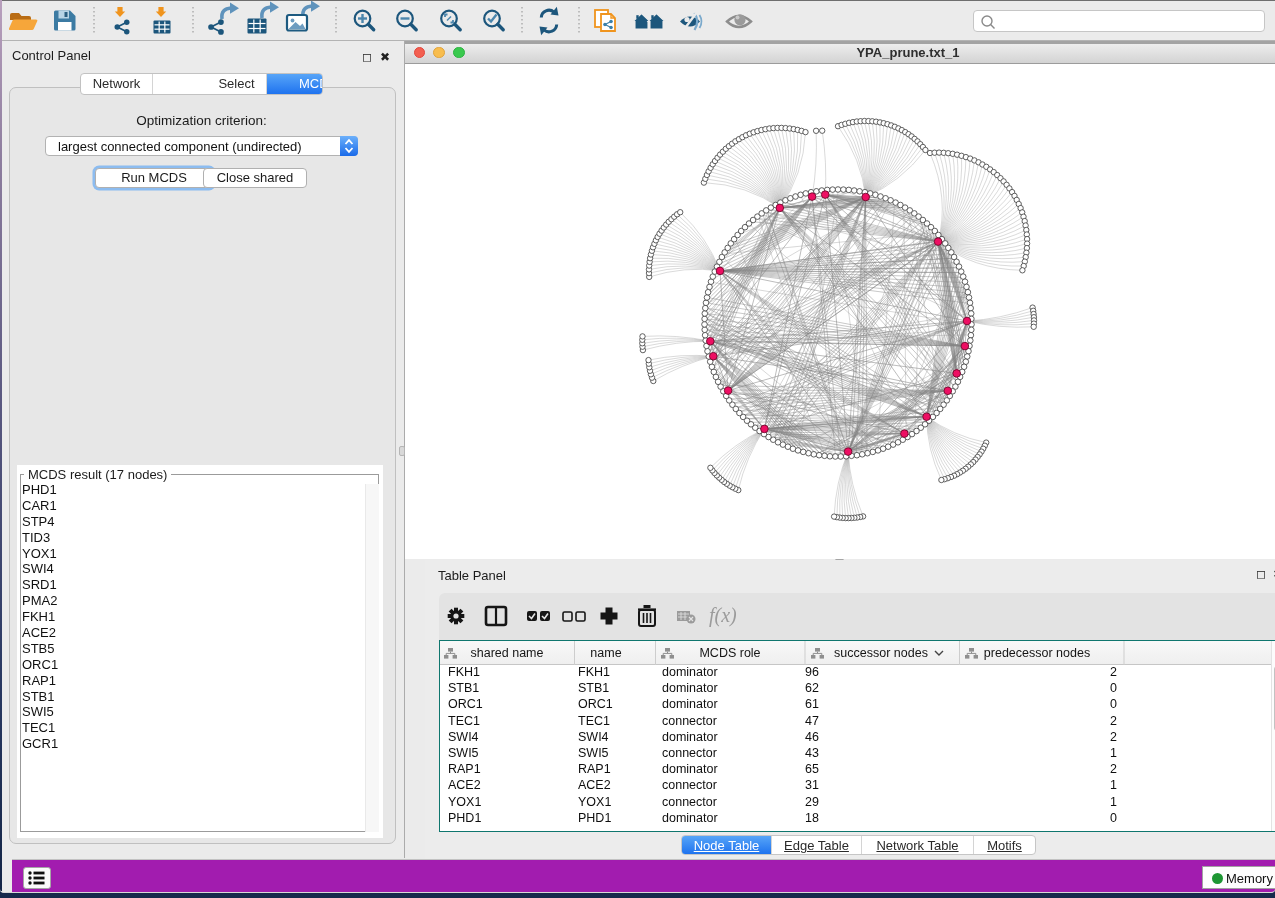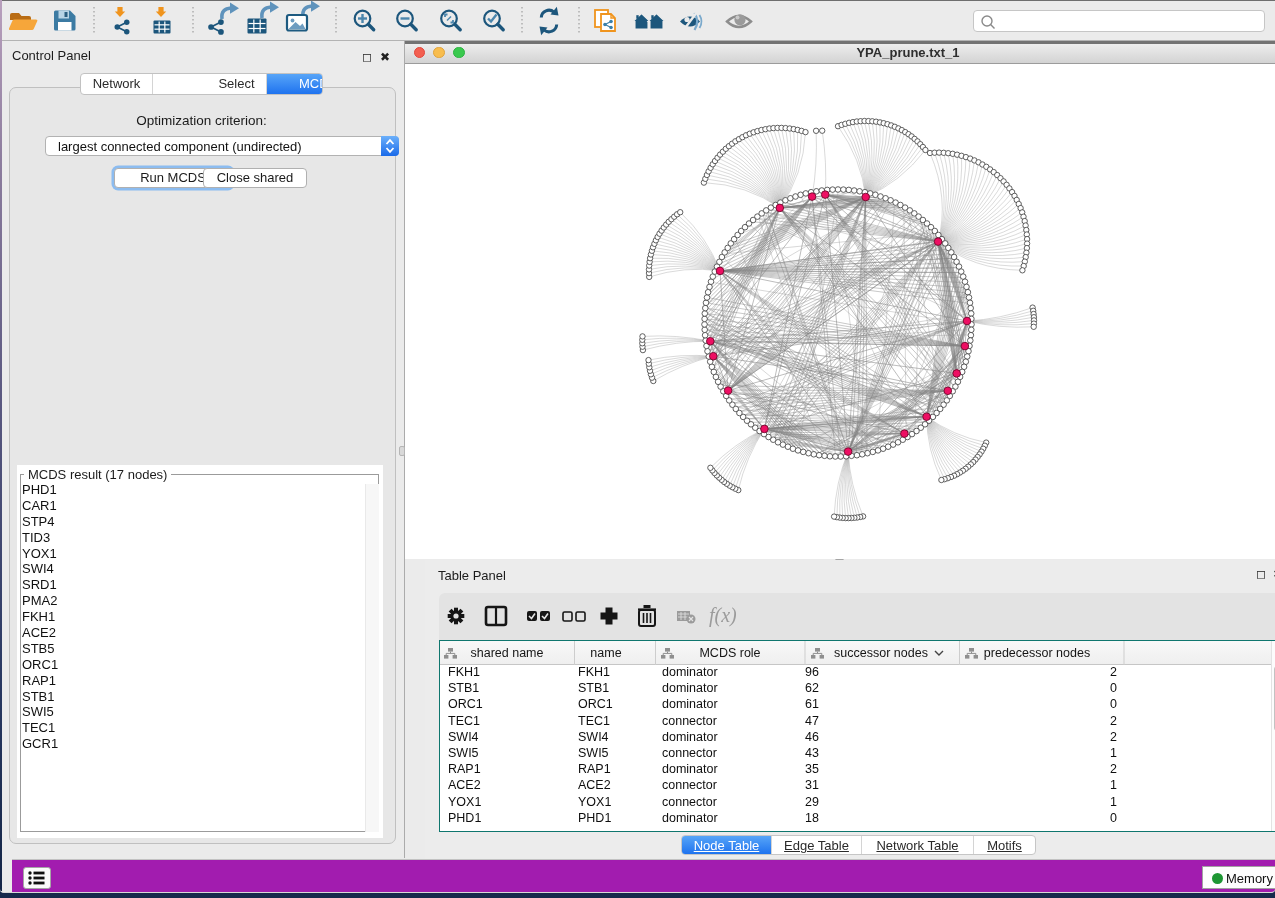--- a/index.html
+++ b/index.html
@@ -13,36 +13,36 @@
 
 #leftpanel { position:absolute; left:0; top:41px; width:404px; height:817px; background:#ebebeb; }
 #tabcard { position:absolute; left:9px; top:46px; width:387px; height:757px; background:#e7e7e7; border:1px solid #c0c0c0; border-radius:7px; }
 #lp-title { position:absolute; left:12px; top:7px; font-size:13px; color:#1c1c1c; }
 .winbtn { position:absolute; top:9px; font-size:12px; color:#222; }
 #tabs { position:absolute; left:80px; top:32px; height:22px; width:243px; display:flex; border:1px solid #c2c2c2; border-radius:4px; background:#fff; overflow:hidden; }
 #tabs div { font-size:13px; font-weight:normal; color:#2a2a2a; text-align:center; line-height:20px; border-right:1px solid #d4d4d4; }
 #tabs div:last-child { border-right:none;padding-left:32px; }
 #tabs .sel { background:linear-gradient(180deg,#57a5f8,#1f73ef); color:#fff; }
 #optlabel { position:absolute; left:0; top:72px; width:403px; text-align:center; font-size:13.5px; color:#1a1a1a; }
-#dropdown { position:absolute; left:45px; top:95px; width:354px; height:20px; background:#fff; border:1px solid #b2b2b2; border-radius:4px; }
+#dropdown { position:absolute; left:45px; top:95px; width:313px; height:20px; background:#fff; border:1px solid #b2b2b2; border-radius:4px; }
 #dropdown .txt { position:absolute; left:12px; top:2px; font-size:13px; color:#111; }
 #dropdown .step { position:absolute; right:-1px; top:-1px; width:18px; height:20px; background:linear-gradient(180deg,#6cb0fb,#1a6ae9); border-radius:0 4px 4px 0; }
 .btn { position:absolute; top:127px; height:20px; background:#fff; border:1px solid #b0b0b0; border-radius:4px; font-size:13px; color:#1a1a1a; text-align:center; line-height:18px; }
-#runbtn { left:95px; width:118px; box-shadow:0 0 0 2.5px #8cbcf0;margin-left:19px; }
+#runbtn { left:95px; width:118px; box-shadow:0 0 0 2.5px #8cbcf0; }
 #closebtn { left:203px; width:104px; }
 #fieldwhite { position:absolute; left:17px; top:424px; width:366px; height:373px; background:#fff; }
 #fieldborder { position:absolute; left:3px; top:9px; width:359px; height:358px; border:1px solid #9b9b9b; }
 #fieldlegend { position:absolute; left:3px; top:-8px; background:#fff; padding:0 4px; font-size:13px; color:#1c1c1c; }
 #mcdslist { position:absolute; left:4px; top:17px; width:358px; height:348px; overflow:hidden; }
 #mcdslist .item { font-size:13px; color:#111; height:15.9px; line-height:15.9px; padding-left:1px; }
 #mcdstrack { position:absolute; left:348px; top:19px; width:14px; height:348px; background:#f7f7f7; border-left:1px solid #e9e9e9; }
 #lpdivider { position:absolute; left:404px; top:41px; width:1px; height:817px; background:#ababab; }
 #lstrip { position:absolute; left:0; top:0; width:2px; height:891px; z-index:60; background:linear-gradient(180deg,#b9a0bd 0%,#8d7d9e 18%,#5a5880 45%,#2b3a63 75%,#142647 100%); }
 
-#netpanel { position:absolute; left:405px; top:41px; width:870px; height:518px; background:#737373; }
+#netpanel { position:absolute; left:405px; top:41px; width:870px; height:518px; background:#a3a3a3; }
 #nettitle { position:absolute; left:0; top:3px; width:870px; height:20px; background:linear-gradient(180deg,#ededed,#d3d3d3); border-bottom:1px solid #9c9c9c; }
 #nettitle .t { position:absolute; left:400px; top:1px; width:206px; text-align:center; font-size:13px; font-weight:bold; color:#2e2e2e; }
 .tl { position:absolute; top:2.5px; width:11.5px; height:11.5px; border-radius:50%; }
 #netcanvas { position:absolute; left:0; top:23px; width:870px; height:495px; background:#fff; }
 
 #tablepanel { position:absolute; left:425px; top:560px; width:870px; height:370px; background:#ececec; }
 #tp-title { position:absolute; left:13px; top:8px; font-size:13px; color:#1c1c1c; }
 #tp-toolbar { position:absolute; left:14px; top:33px; width:845px; height:47px; background:#e3e3e3; border-radius:6px 6px 0 0; }
 #tbl { position:absolute; left:14px; top:80px; width:846px; height:192px; background:#fff; border:1px solid #0f766e; }
 #tbl-head { position:absolute; left:0; top:0; width:844px; height:24px; background:linear-gradient(180deg,#f8f8f8,#efefef); border-bottom:1px solid #c6c6c6; }
@@ -1291,21 +1291,21 @@
           <span class="c1">SWI5</span>
           <span class="c2">SWI5</span>
           <span class="c3">connector</span>
           <span class="c4">43</span>
           <span class="c5">1</span>
         </div>
         <div class="row" style="top:121.2px;">
           <span class="c1">RAP1</span>
           <span class="c2">RAP1</span>
           <span class="c3">dominator</span>
-          <span class="c4">35</span>
+          <span class="c4">65</span>
           <span class="c5">2</span>
         </div>
         <div class="row" style="top:137.4px;">
           <span class="c1">ACE2</span>
           <span class="c2">ACE2</span>
           <span class="c3">connector</span>
           <span class="c4">31</span>
           <span class="c5">1</span>
         </div>
         <div class="row" style="top:153.6px;">

